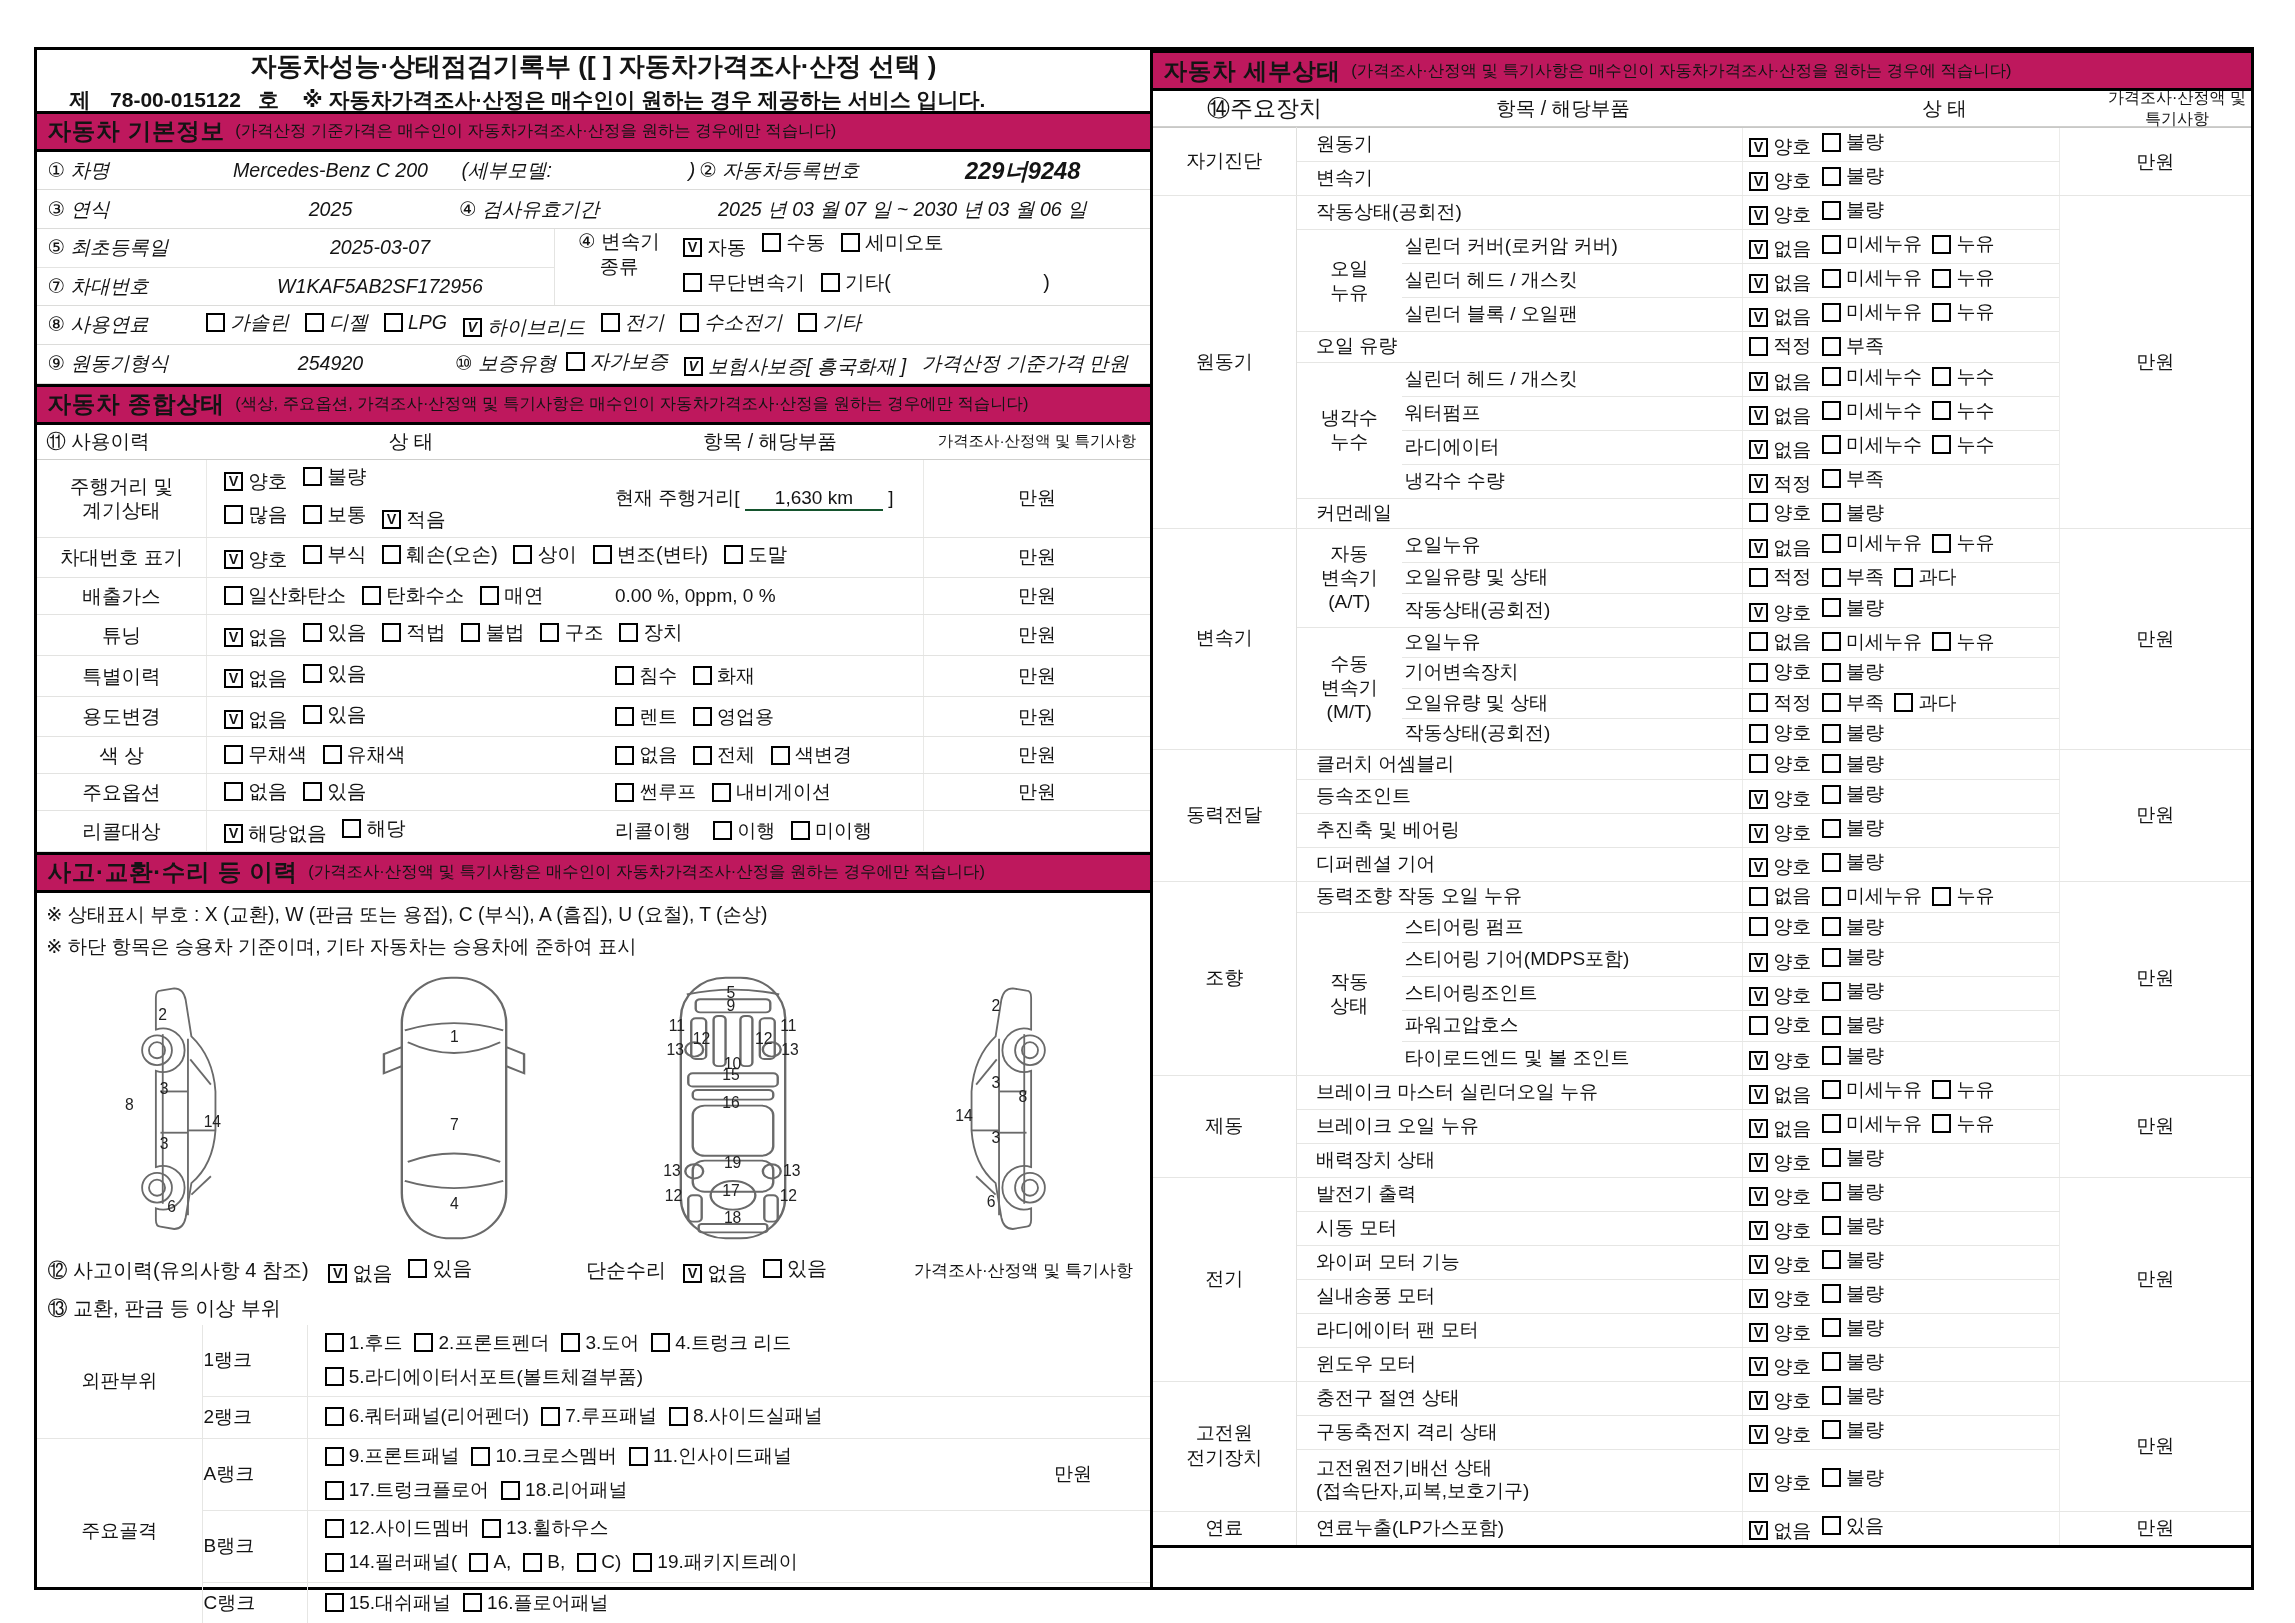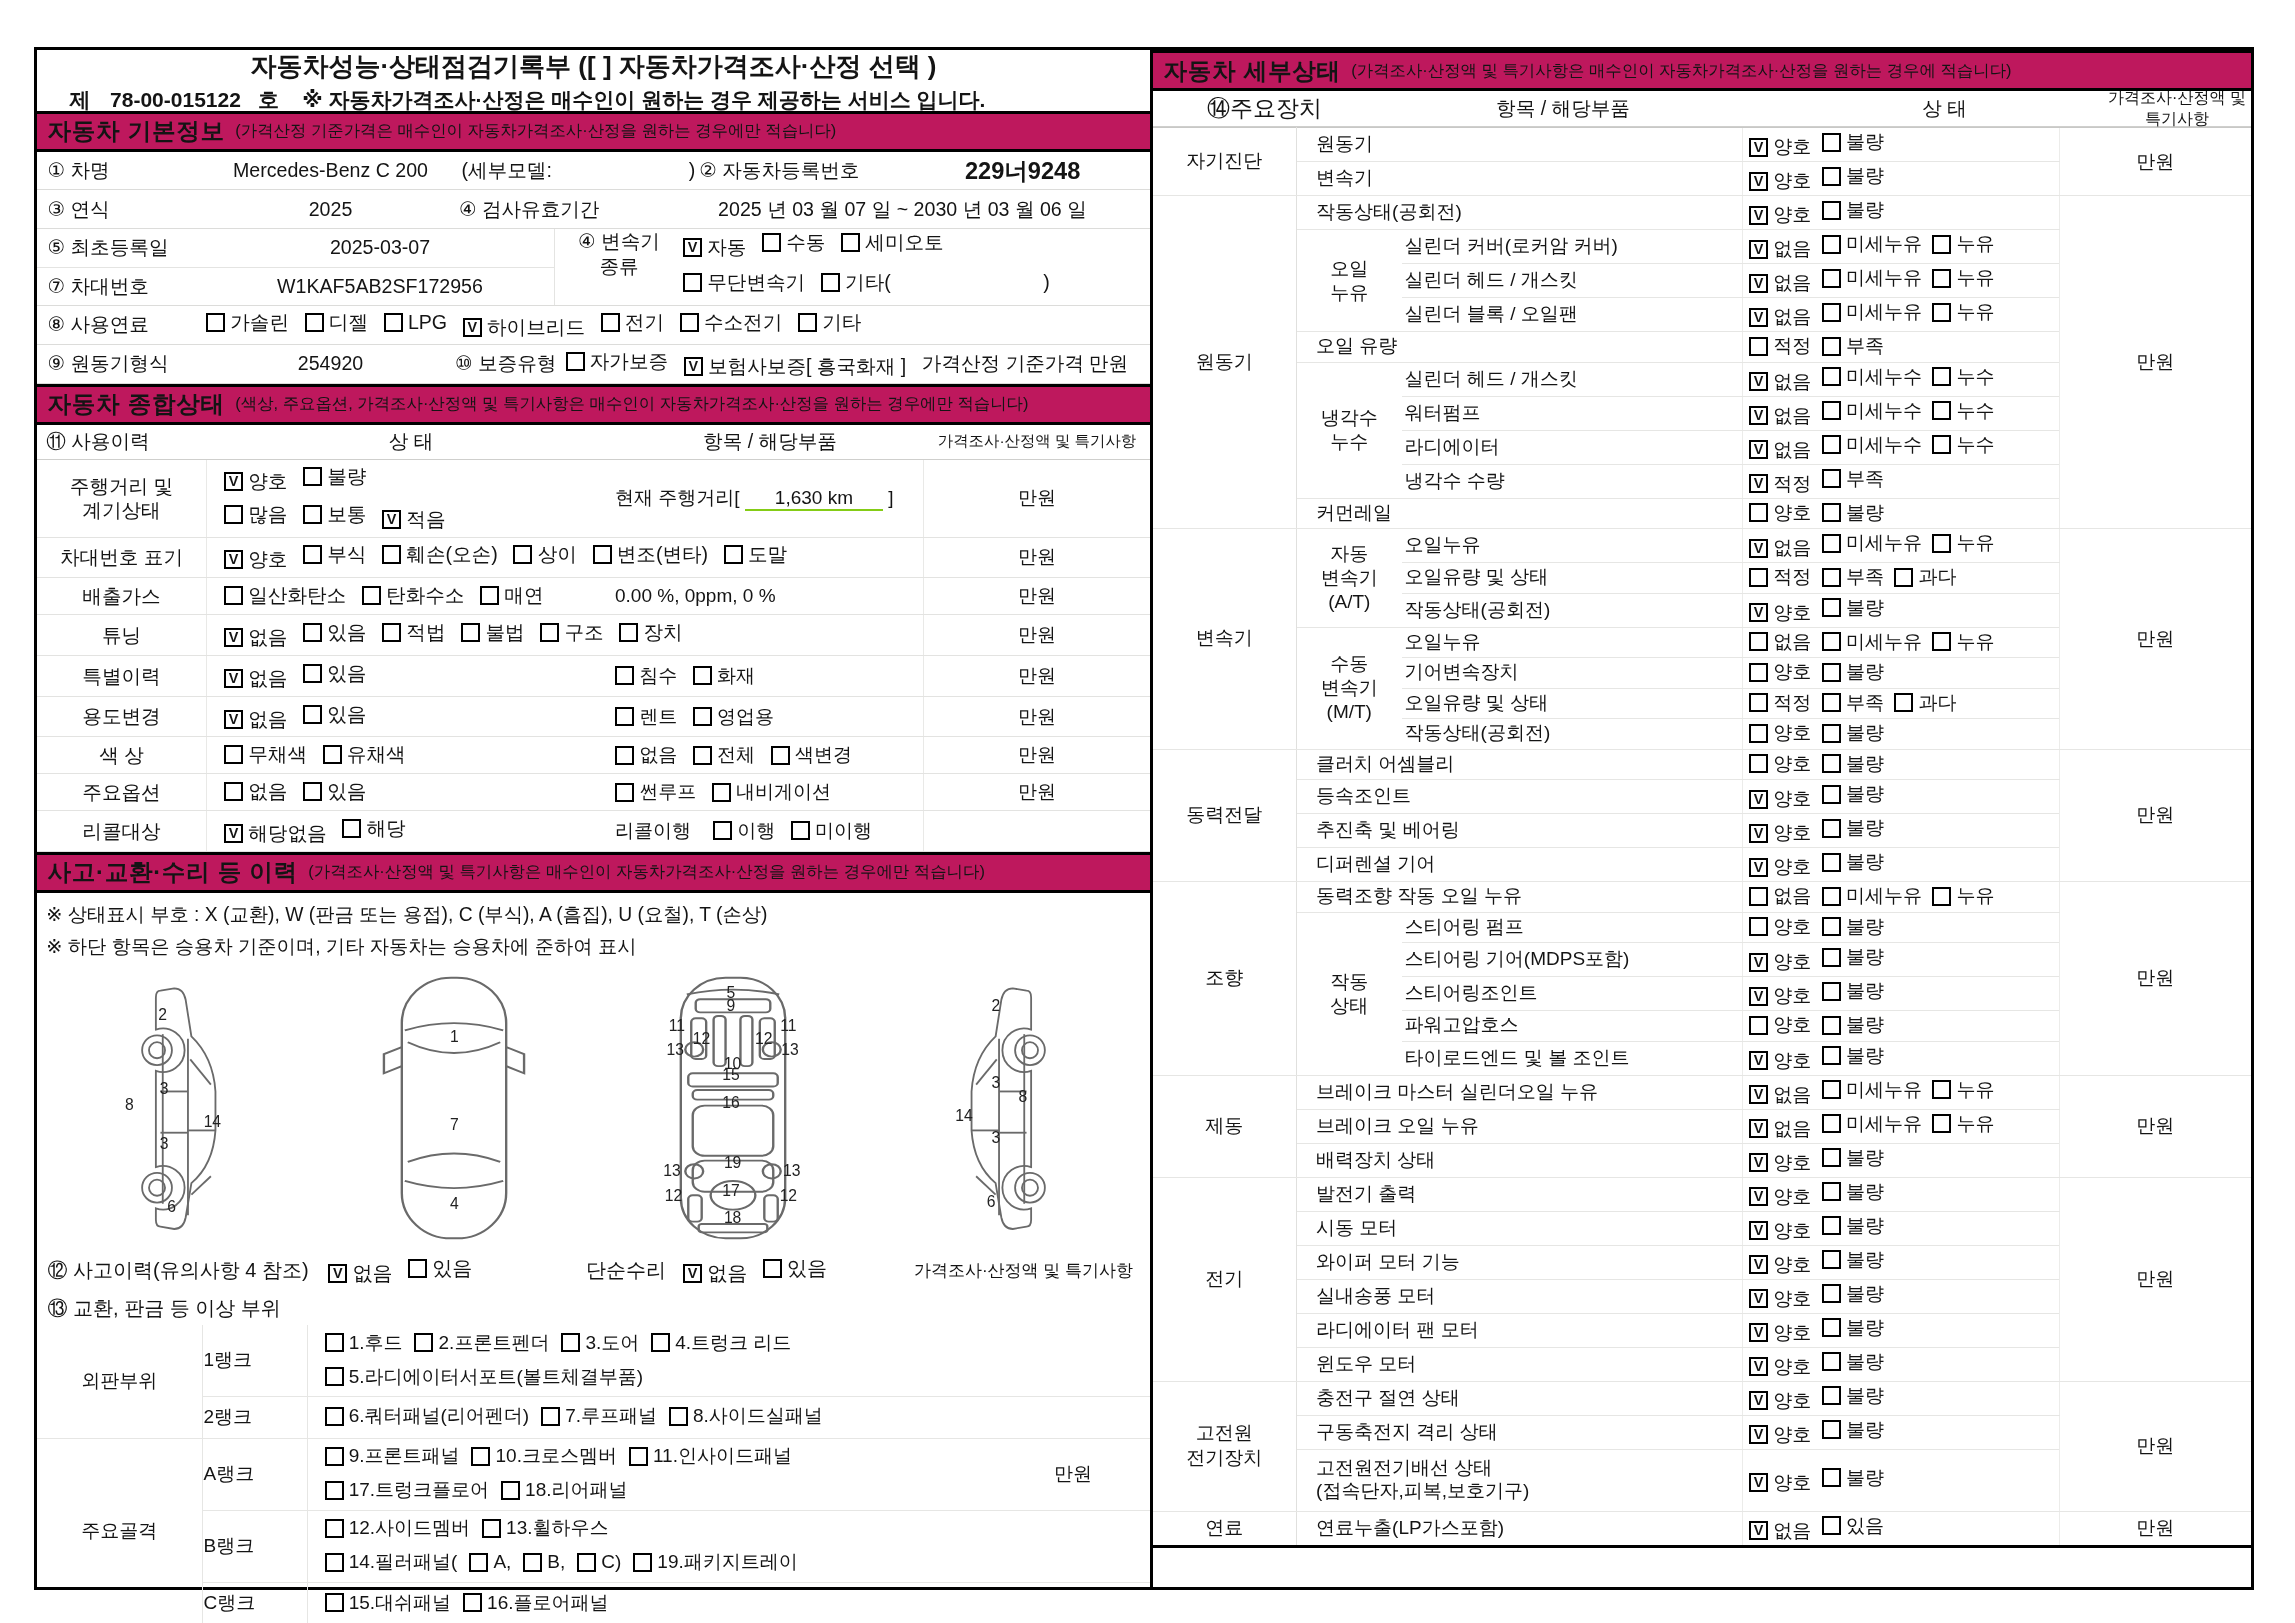--- a/index.html
+++ b/index.html
@@ -21,21 +21,21 @@
   .bar .bt{font-size:23.6px;font-weight:bold;white-space:nowrap;letter-spacing:0.7px;}
   .bar .bn{font-size:16.4px;white-space:nowrap;}
 
   
   .cb{display:inline-block;width:19px;height:19px;border:2px solid #000;box-sizing:border-box;font-weight:bold;font-size:14.4px;line-height:14.4px;text-align:center;vertical-align:-3.9px;margin-right:5.2px;background:#fff;flex:none;}
   .opt{display:inline-flex;align-items:center;margin-right:15.7px;white-space:pre;}
   .opt .ot{white-space:pre;}
 
   
   .basic{height:232px;display:flex;flex-direction:column;font-size:19.6px;flex:none;}
-  .brow{display:flex;align-items:center;height:39px;border-bottom:0.7px solid #dcdcda;box-sizing:border-box;}
+  .brow{display:flex;align-items:center;height:39px;border-bottom:0.7px solid #dcdcda;box-sizing:border-box;font-style:italic;}
   .brow.nb{border-bottom:0.7px solid #e4e4e2;}
   .bl{width:169px;padding-left:10.5px;box-sizing:border-box;flex:none;}
   .w380{width:249px;text-align:center;flex:none;}
   .ctr{text-align:center;}
   .flex1{flex:1;}
   .bold{font-weight:bold;}
   .big{font-size:23.6px;}
   .bsub{margin-left:6.5px;}
   .bgap{width:137px;}
   .bl2{width:196px;padding-left:3.9px;flex:none;}
@@ -53,21 +53,21 @@
   .ohdr .c1{width:169px;padding-left:9.2px;box-sizing:border-box;}
   .ohdr .c2{flex:1;text-align:center;}
   .ohdr .c3{width:308px;text-align:center;}
   .ohdr .c4{width:226px;text-align:center;font-size:15.4px;}
   .orows{display:flex;flex-direction:column;flex:none;}
   .orow{display:flex;align-items:stretch;border-bottom:0.7px solid #e3e3e1;min-height:35px;box-sizing:border-box;}
   .o-label{width:169px;display:flex;align-items:center;justify-content:center;text-align:center;font-size:19.6px;white-space:pre-line;line-height:1.25;flex:none;}
   .o-state{flex:1;display:flex;flex-direction:column;justify-content:center;gap:5.2px;padding:3.9px 0 3.9px 17px;font-size:19.6px;border-left:0.7px solid #e9e9e7;}
   .o-extra{width:308px;display:flex;align-items:center;font-size:19px;flex:none;}
   .o-price{width:226px;display:flex;align-items:center;justify-content:center;font-size:19px;border-left:0.7px solid #e9e9e7;flex:none;}
-  .uval{border-bottom:2px solid #84cc16;padding:0 30px;display:inline-block;}
+  .uval{border-bottom:2px solid #14532d;padding:0 30px;display:inline-block;}
   .xlab{margin-right:22px;}
 
   
   .notes{padding:7.9px 9.2px 5.2px 9.2px;display:flex;flex-direction:column;gap:5.2px;font-size:19.3px;flex:none;}
   .diags{height:285px;display:flex;flex:none;}
   .diag{flex:1;position:relative;}
   .dwrap{position:absolute;left:50%;top:50%;transform:translate(-50%,-50%);}
   .dwrap.side{width:151px;height:275px;}
   .dwrap.vert{width:164px;height:275px;}
   .dwrap svg{display:block;}

